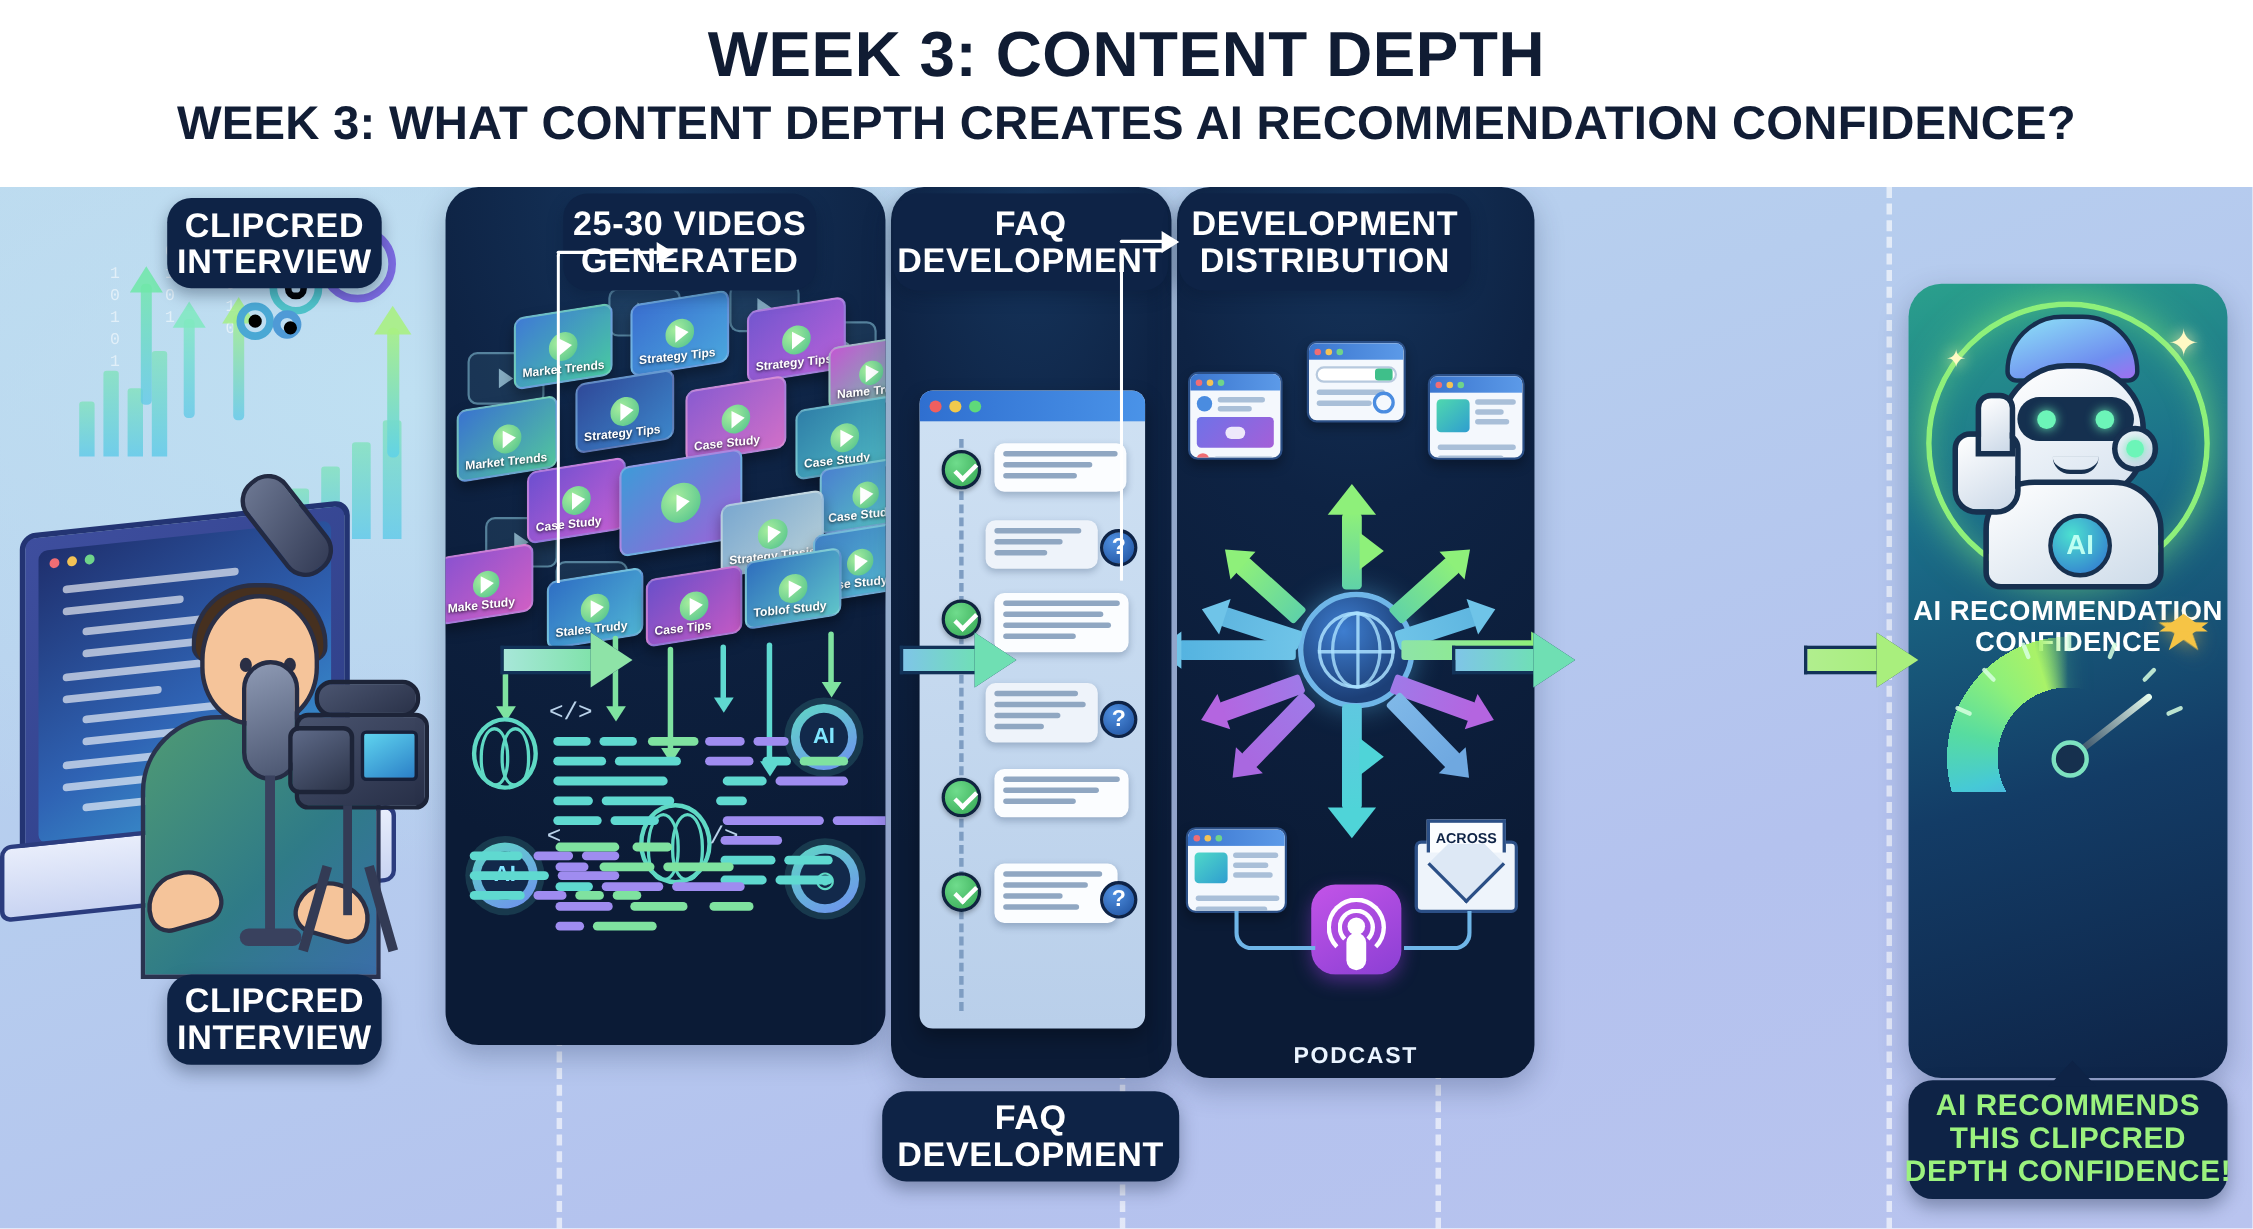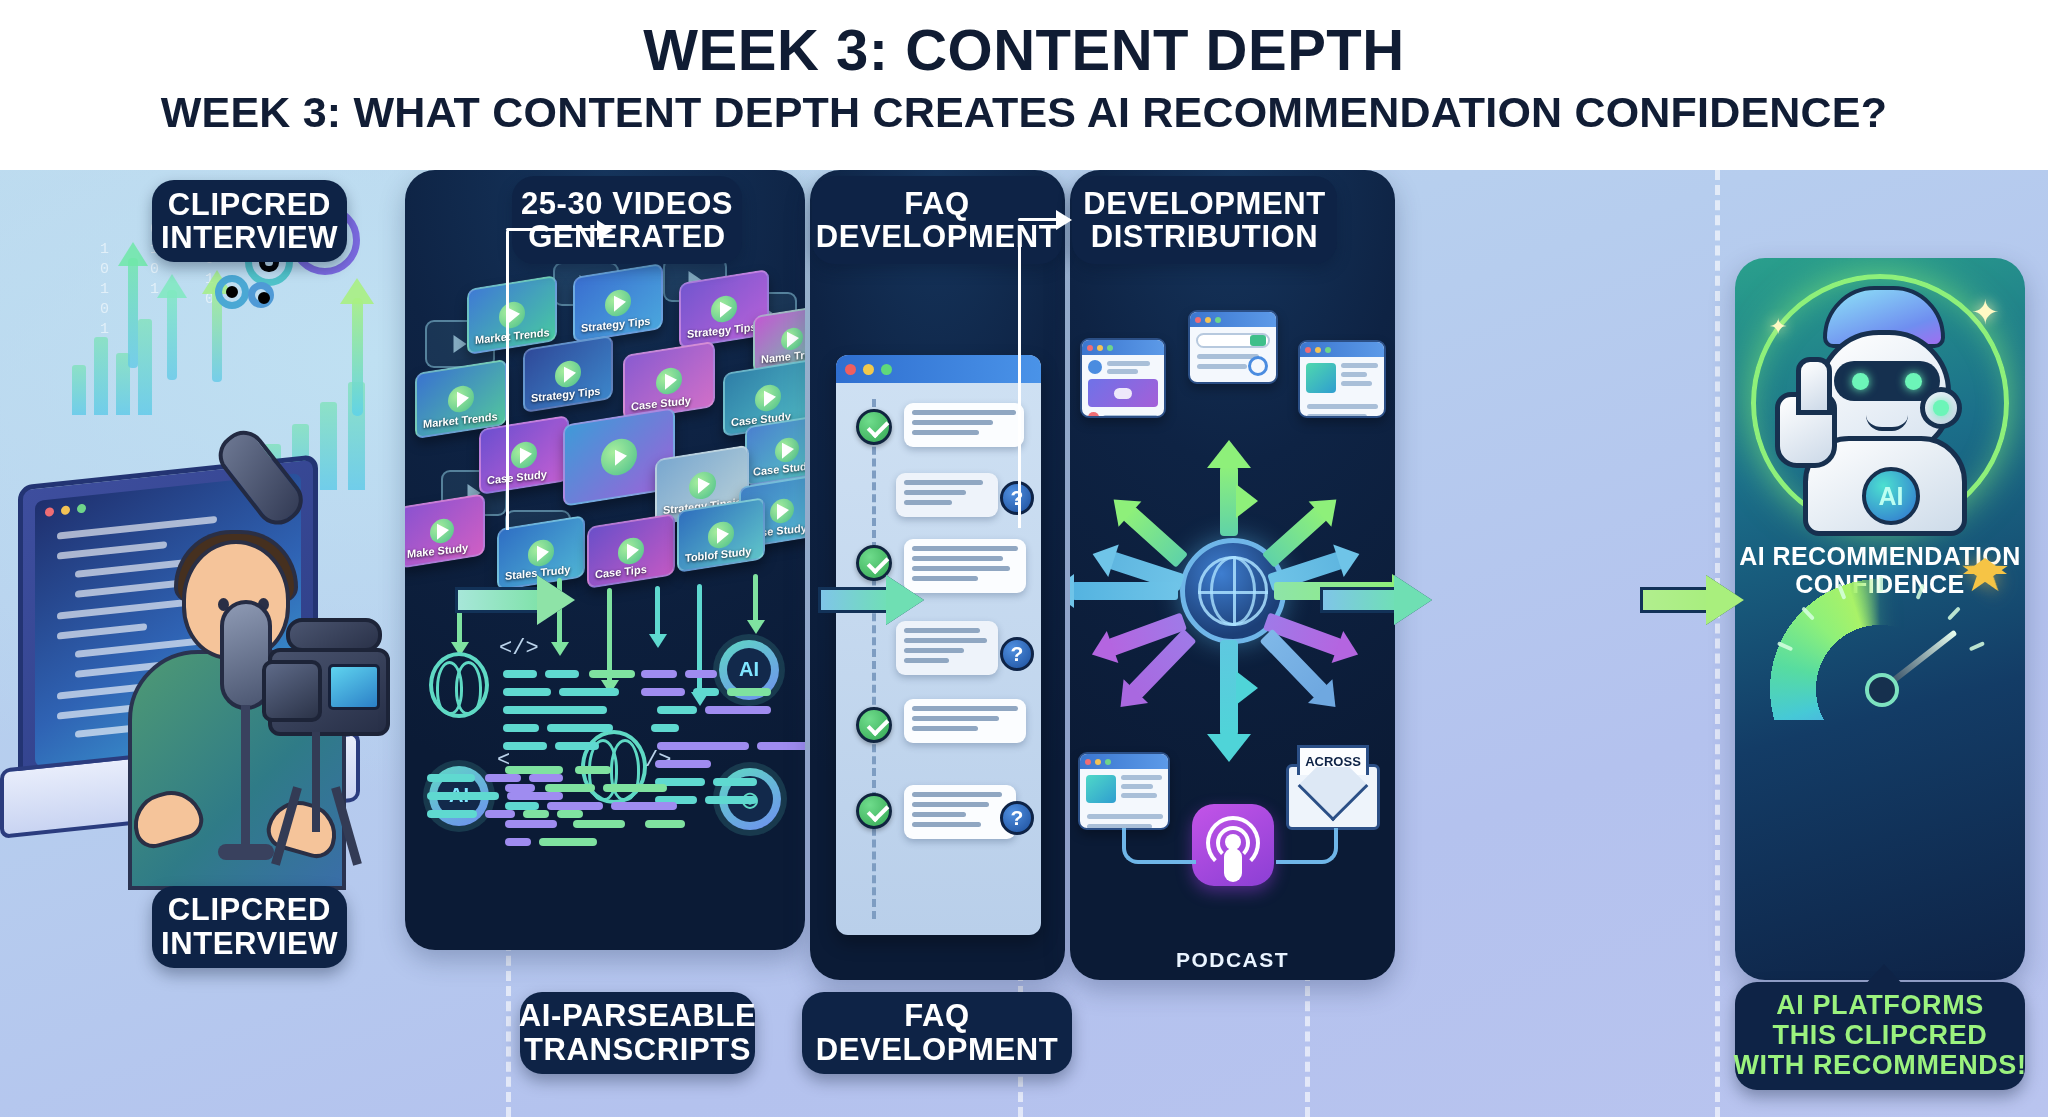--- a/index.html
+++ b/index.html
@@ -683,24 +683,20 @@
       <div class="codebar" style="left:240px;top:650px;width:40px;background:#7fe2a0"></div>
       <div class="codebar" style="left:100px;top:668px;width:26px;background:#9f8cf0"></div>
       <div class="codebar" style="left:134px;top:668px;width:58px;background:#7fe2a0"></div>
     </div>
 
     <div class="pill" style="left:512px; top:6px; width:230px; height:88px; font-size:31px;">
       <span>25-30 VIDEOS</span>
       <span>GENERATED</span>
     </div>
 
-    <div class="footpill" style="left:520px; top:822px; width:235px; height:82px; font-size:31px;">
-      <span>AI-PARSEABLE</span>
-      <span>TRANSCRIPTS</span>
-    </div>
 
     <div class="bigarrow" style="left:818px; top:406px; width:106px;">
       <div class="shaft" style="background:linear-gradient(90deg,#7fc5e8,#6fe0b4);"></div>
       <div class="headt" style="border-left-color:#6fdfb3;"></div>
     </div>
 
     <div class="panel panel-dark p3">
       <div class="faqwin">
         <div class="bar">
           <i style="background:#ef5f5f"></i>
@@ -948,23 +944,23 @@
                   filter:drop-shadow(0 0 9px rgba(246,196,69,.8));"></div>
       <div style="position:absolute;left:228px;top:306px;width:0;height:0;
                   border-left:22px solid transparent;border-right:22px solid transparent;
                   border-bottom:16px solid #f6c445;transform:rotate(-35deg);"></div>
       <div style="position:absolute;left:228px;top:300px;width:0;height:0;
                   border-left:22px solid transparent;border-right:22px solid transparent;
                   border-bottom:16px solid #f6c445;"></div>
     </div>
 
     <div class="footpill green" style="left:1735px; top:812px; width:290px; height:108px; font-size:27px;">
-      <span>AI PLATFORMS</span>
+      <span>AI RECOMMENDS</span>
       <span>THIS CLIPCRED</span>
-      <span>WITH RECOMMENDS!</span>
+      <span>DEPTH CONFIDENCE!</span>
     </div>
 
     <div style="position:absolute;left:1862px;top:794px;width:0;height:0;
                 border-left:22px solid transparent;border-right:22px solid transparent;
                 border-bottom:24px solid #0e2346;z-index:26;"></div>
 
   </div>
 </div>
 
 </body></html>

